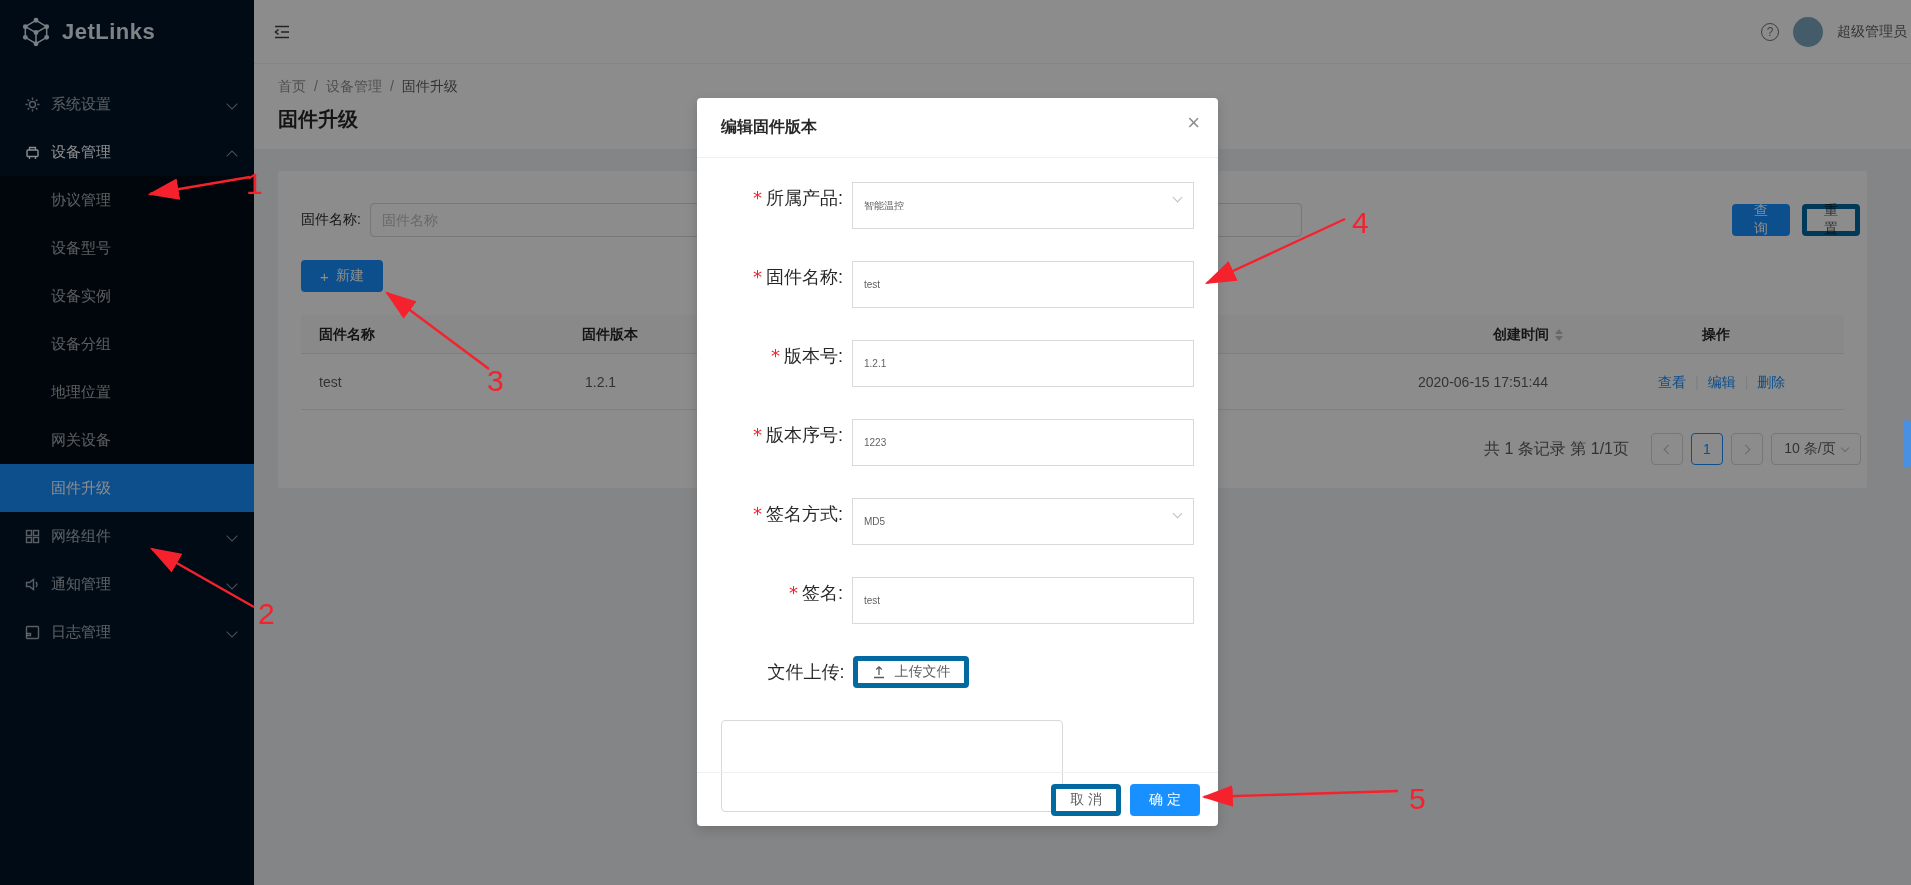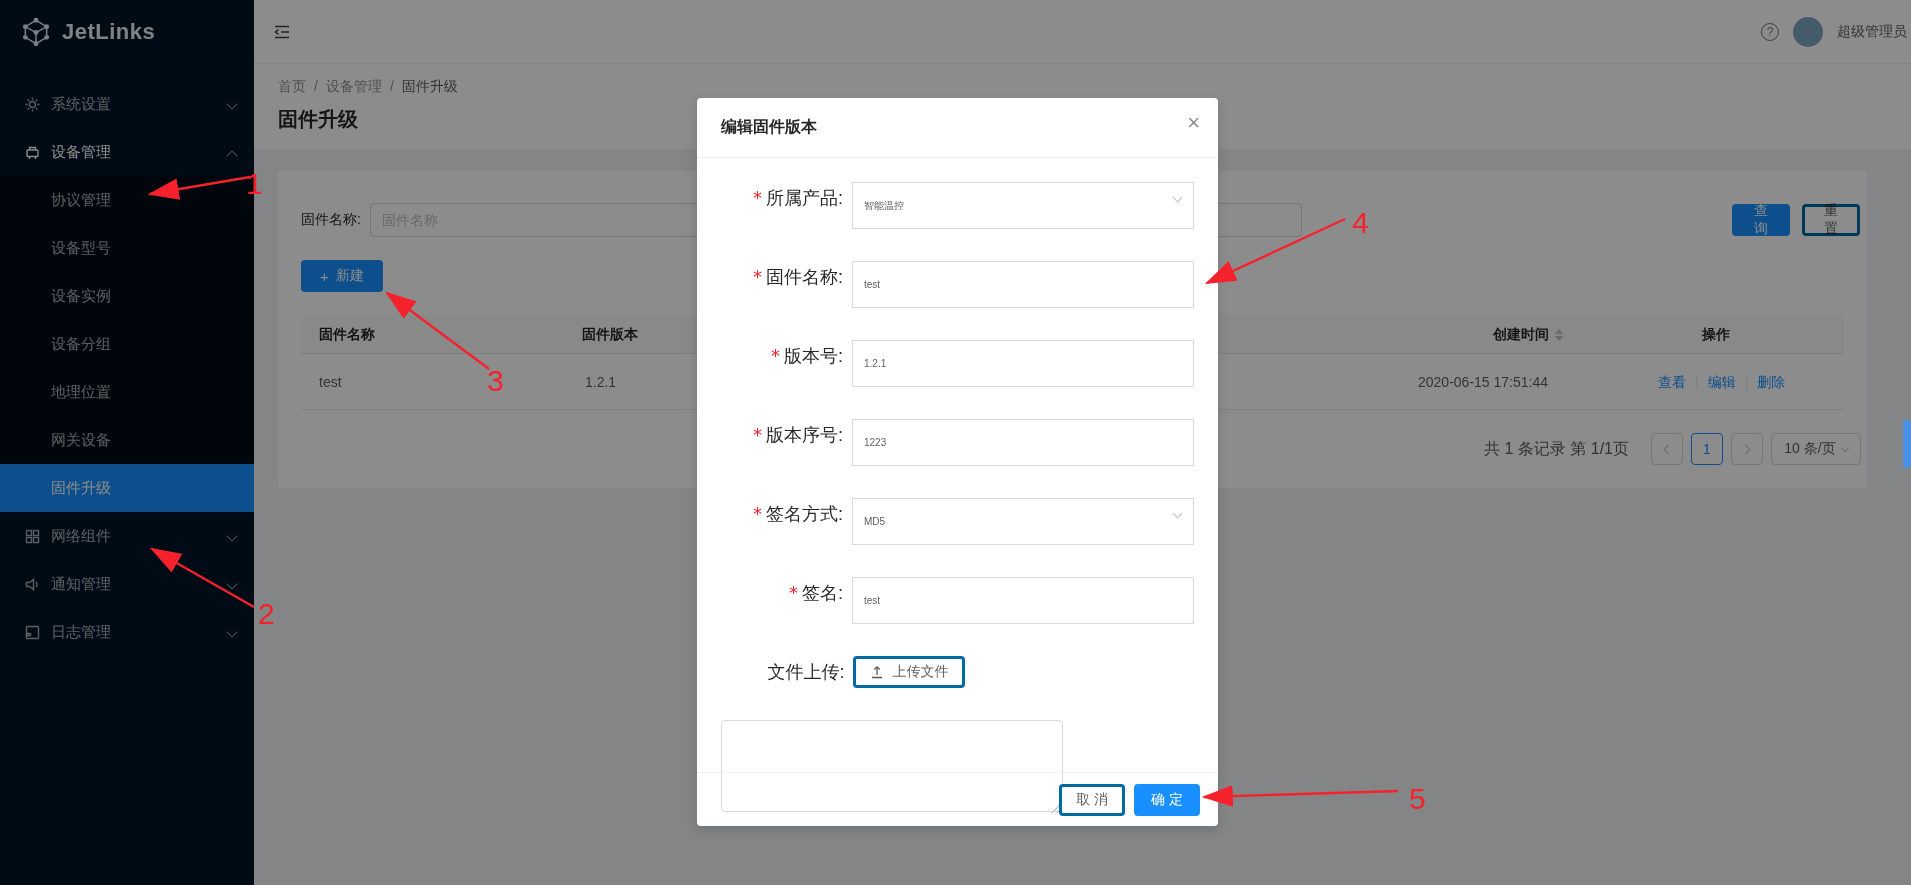--- a/index.html
+++ b/index.html
@@ -42,21 +42,21 @@
   .page-title { margin-top:10px; font-size:20px; font-weight:bold; color:rgba(0,0,0,.85); }
 
   .card { position:absolute; left:24px; top:171px; width:1589px; height:317px; background:#fff; border-radius:2px; }
   .search-label { position:absolute; left:23px; top:40px; font-size:14px; color:rgba(0,0,0,.85); }
   .inp { border:1px solid #d9d9d9; border-radius:4px; font-size:14px; color:rgba(0,0,0,.65);
          padding:0 11px; background:#fff; outline:none; }
   .inp::placeholder { color:#bfbfbf; }
   .search-input { position:absolute; left:92px; top:32px; width:520px; height:34px; }
   .filter-input { position:absolute; left:734px; top:32px; width:290px; height:34px; border:1px solid #d9d9d9; border-radius:4px; background:#fff; }
   .btn { display:inline-flex; align-items:center; justify-content:center; height:32px; padding:0 14px;
-         border:3px solid #0369a1; border-radius:4px; background:#fff; font-size:14px; color:rgba(0,0,0,.65); cursor:pointer; }
+         border:5px solid #0369a1; border-radius:4px; background:#fff; font-size:14px; color:rgba(0,0,0,.65); cursor:pointer; }
   .btn-primary { background:#1890ff; border-color:#1890ff; color:#fff; }
   .query-btn { position:absolute; left:1454px; top:33px; width:58px; }
   .reset-btn { position:absolute; left:1524px; top:33px; width:58px; }
   .new-btn  { position:absolute; left:23px; top:89px; width:82px; }
   .new-btn .plus { margin-right:7px; font-size:15px; }
 
   .table { position:absolute; left:23px; top:144px; width:1543px; }
   .thead { position:relative; height:39px; background:#fafafa; border-bottom:1px solid #e8e8e8; }
   .th { position:absolute; top:0; line-height:39px; font-size:14px; color:rgba(0,0,0,.85); font-weight:bold; }
   .trow { position:relative; height:56px; border-bottom:1px solid #e8e8e8; }

